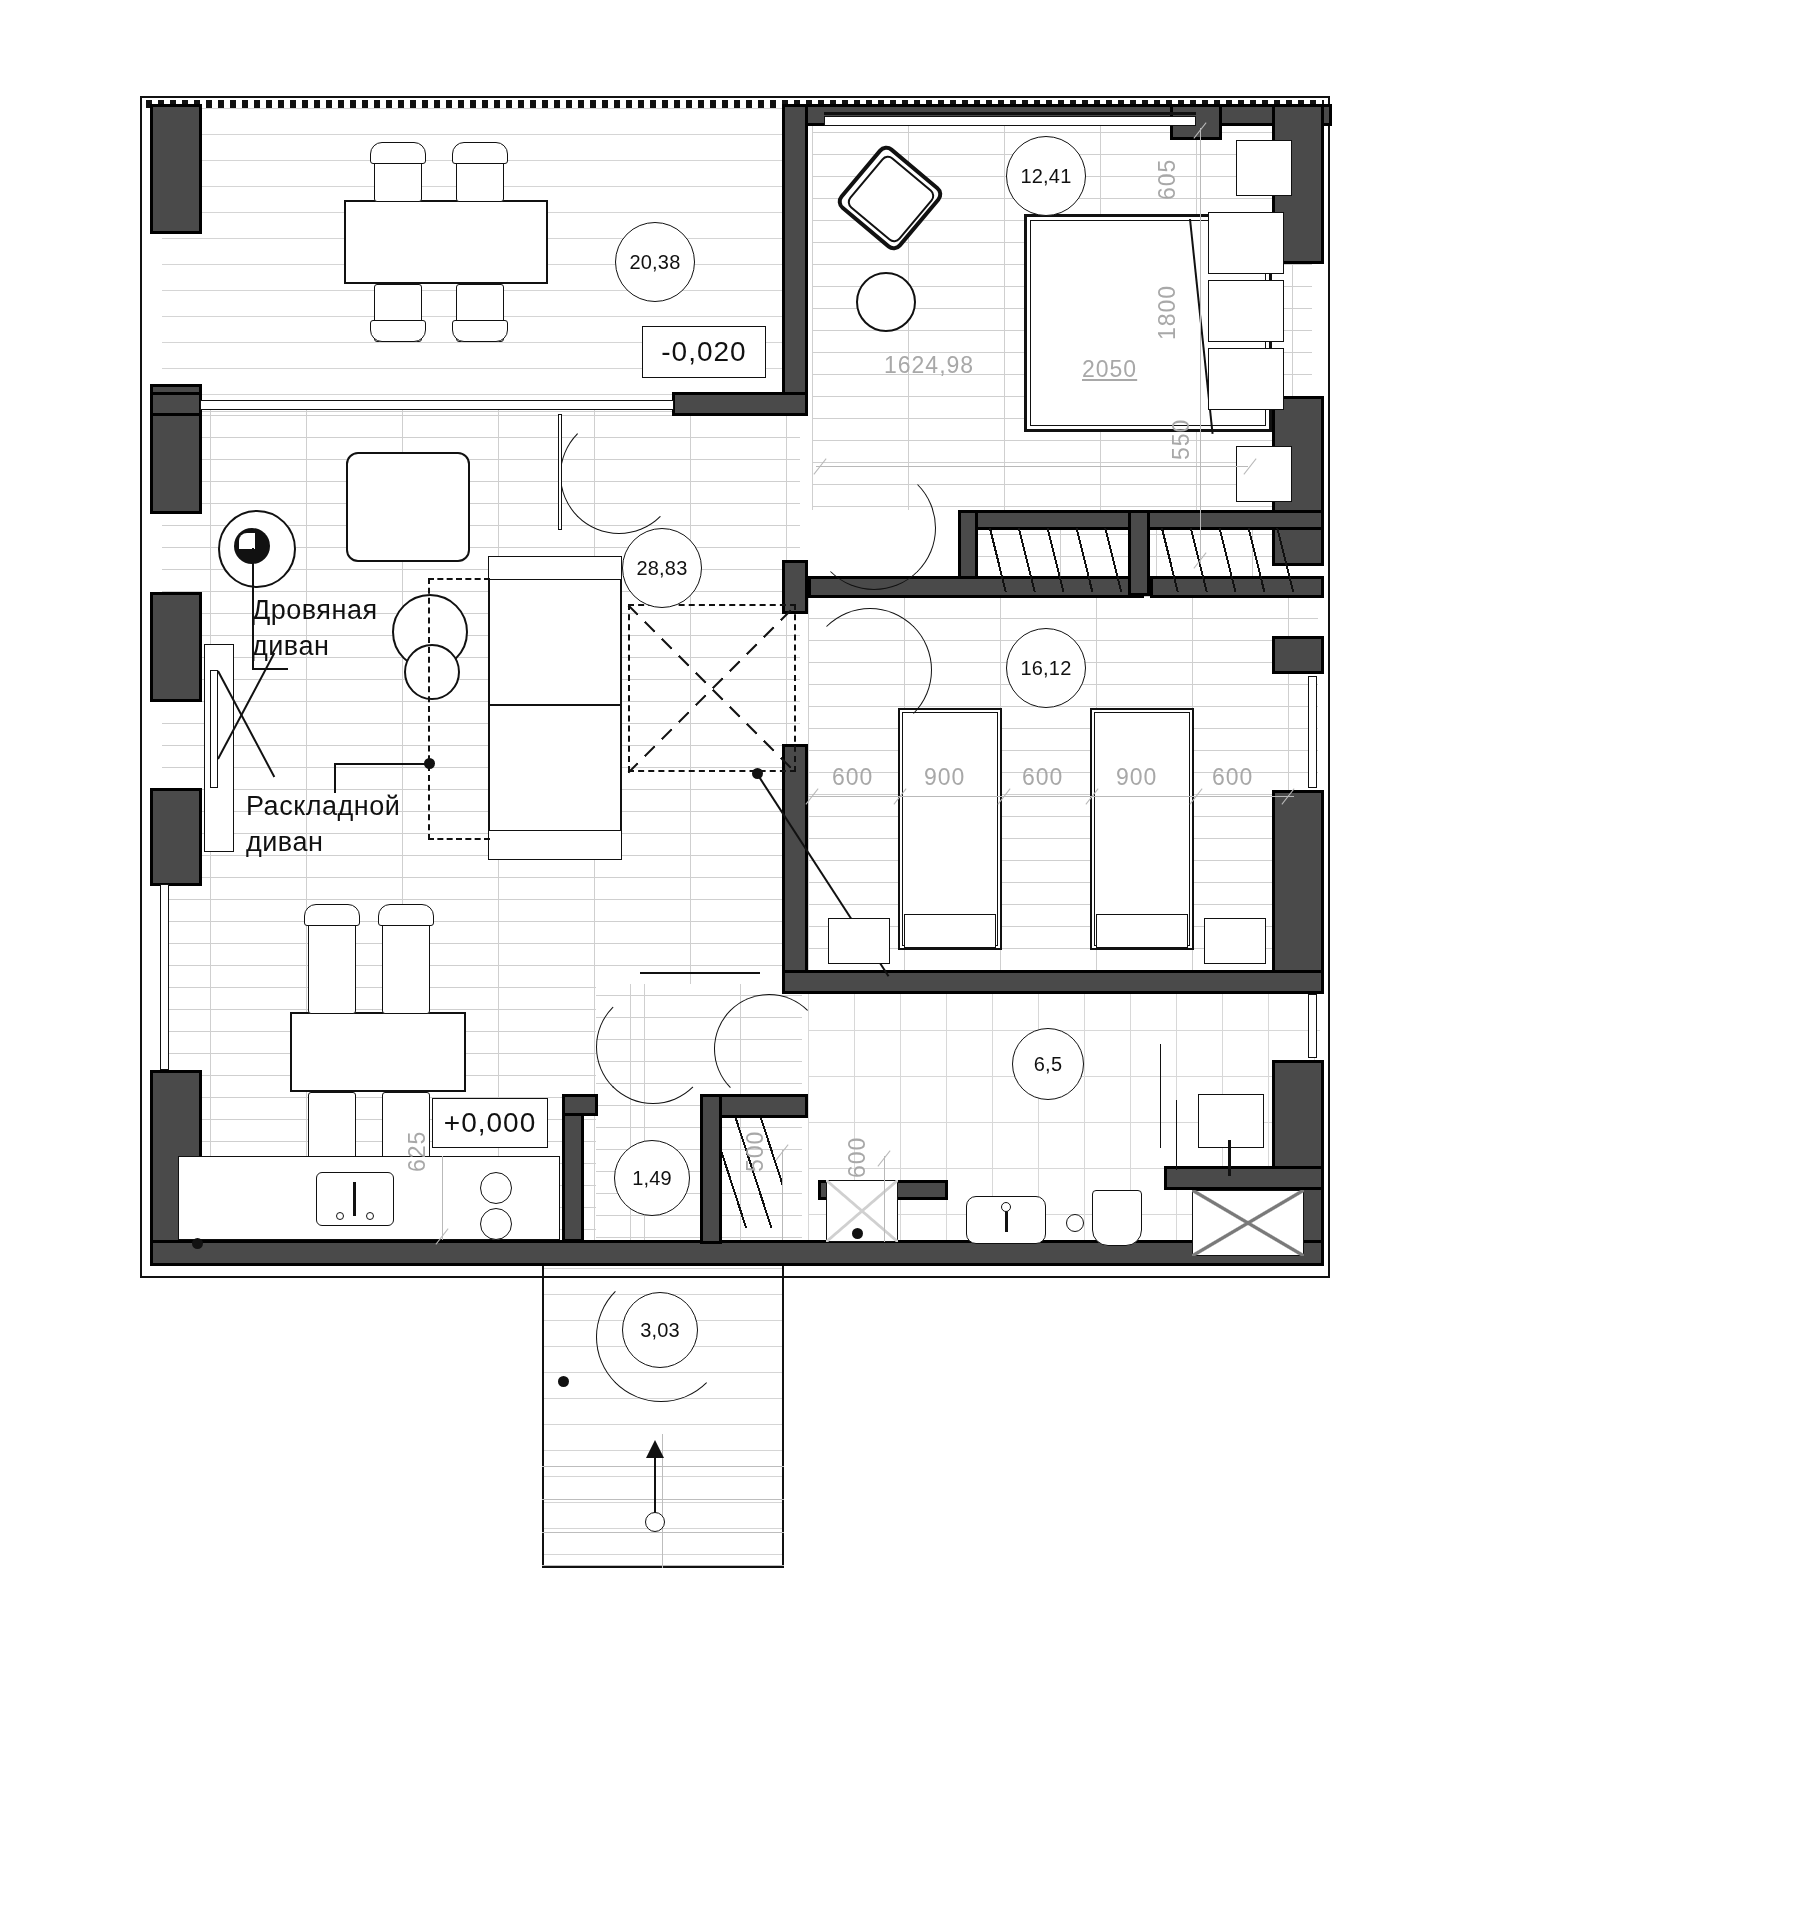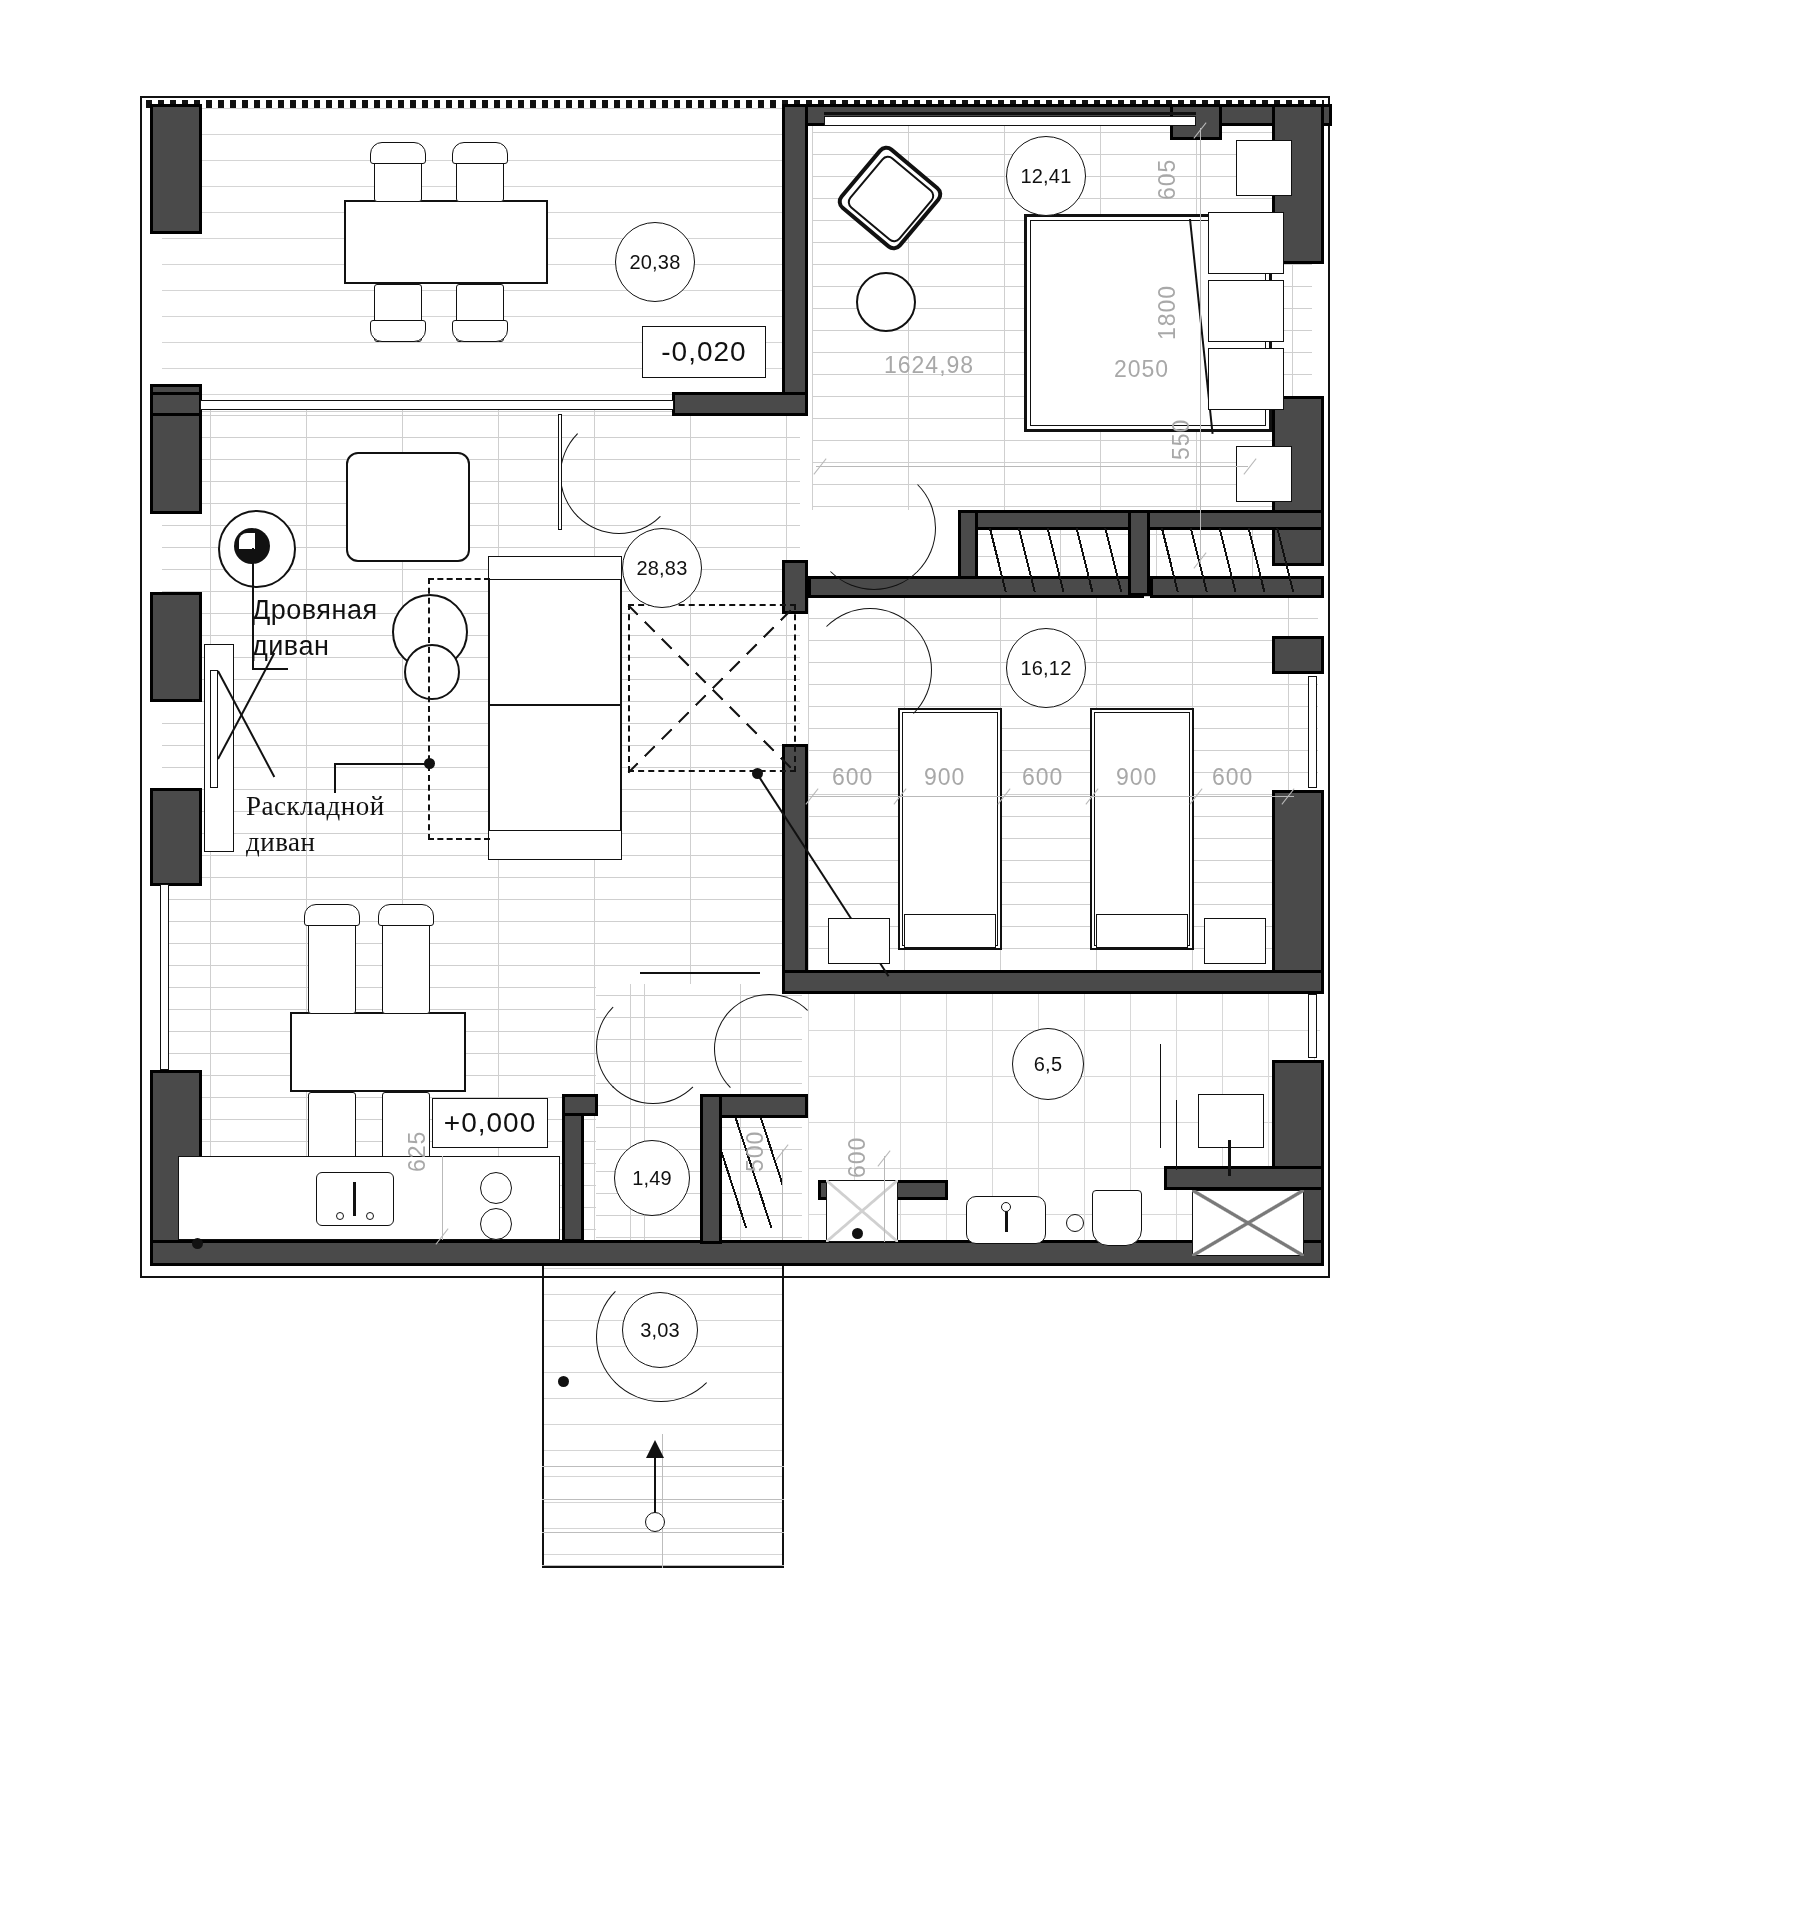--- a/index.html
+++ b/index.html
@@ -355,21 +355,21 @@
 
   <div class="dimline v" style="left:884px;top:1156px;height:86px;"></div>
   <div class="tick" style="left:874px;top:1158px;"></div>
 
   <div class="dim" style="left:884px;top:352px;">1624,98</div>
 
   <div class="dim vert" style="left:1154px;top:200px;">605</div>
 
   <div class="dim vert" style="left:1154px;top:340px;">1800</div>
 
-  <div class="dim" style="left:1114px;top:356px;">2050</div>
+  <div class="dim" style="left:1082px;top:356px;text-decoration:underline;">2050</div>
 
   <div class="dim vert" style="left:1168px;top:460px;">550</div>
 
   <div class="dim" style="left:832px;top:764px;">600</div>
   <div class="dim" style="left:924px;top:764px;">900</div>
   <div class="dim" style="left:1022px;top:764px;">600</div>
   <div class="dim" style="left:1116px;top:764px;">900</div>
   <div class="dim" style="left:1212px;top:764px;">600</div>
 
   <div class="dim vert" style="left:404px;top:1172px;">625</div>
@@ -392,17 +392,17 @@
 
   <div class="area-badge" style="left:622px;top:1292px;width:74px;height:74px;">3,03</div>
 
   <div class="level-badge" style="left:642px;top:326px;width:122px;height:50px;">-0,020</div>
 
   <div class="level-badge" style="left:432px;top:1098px;width:114px;height:48px;">+0,000</div>
 
   <div class="note" style="left:252px;top:592px;">Дровяная
 диван</div>
 
-  <div class="note" style="left:246px;top:788px;font-family:Liberation Serif, serif;">Раскладной
+  <div class="note" style="left:246px;top:788px;">Раскладной
 диван</div>
 
 
 </div>
 
 </body></html>

